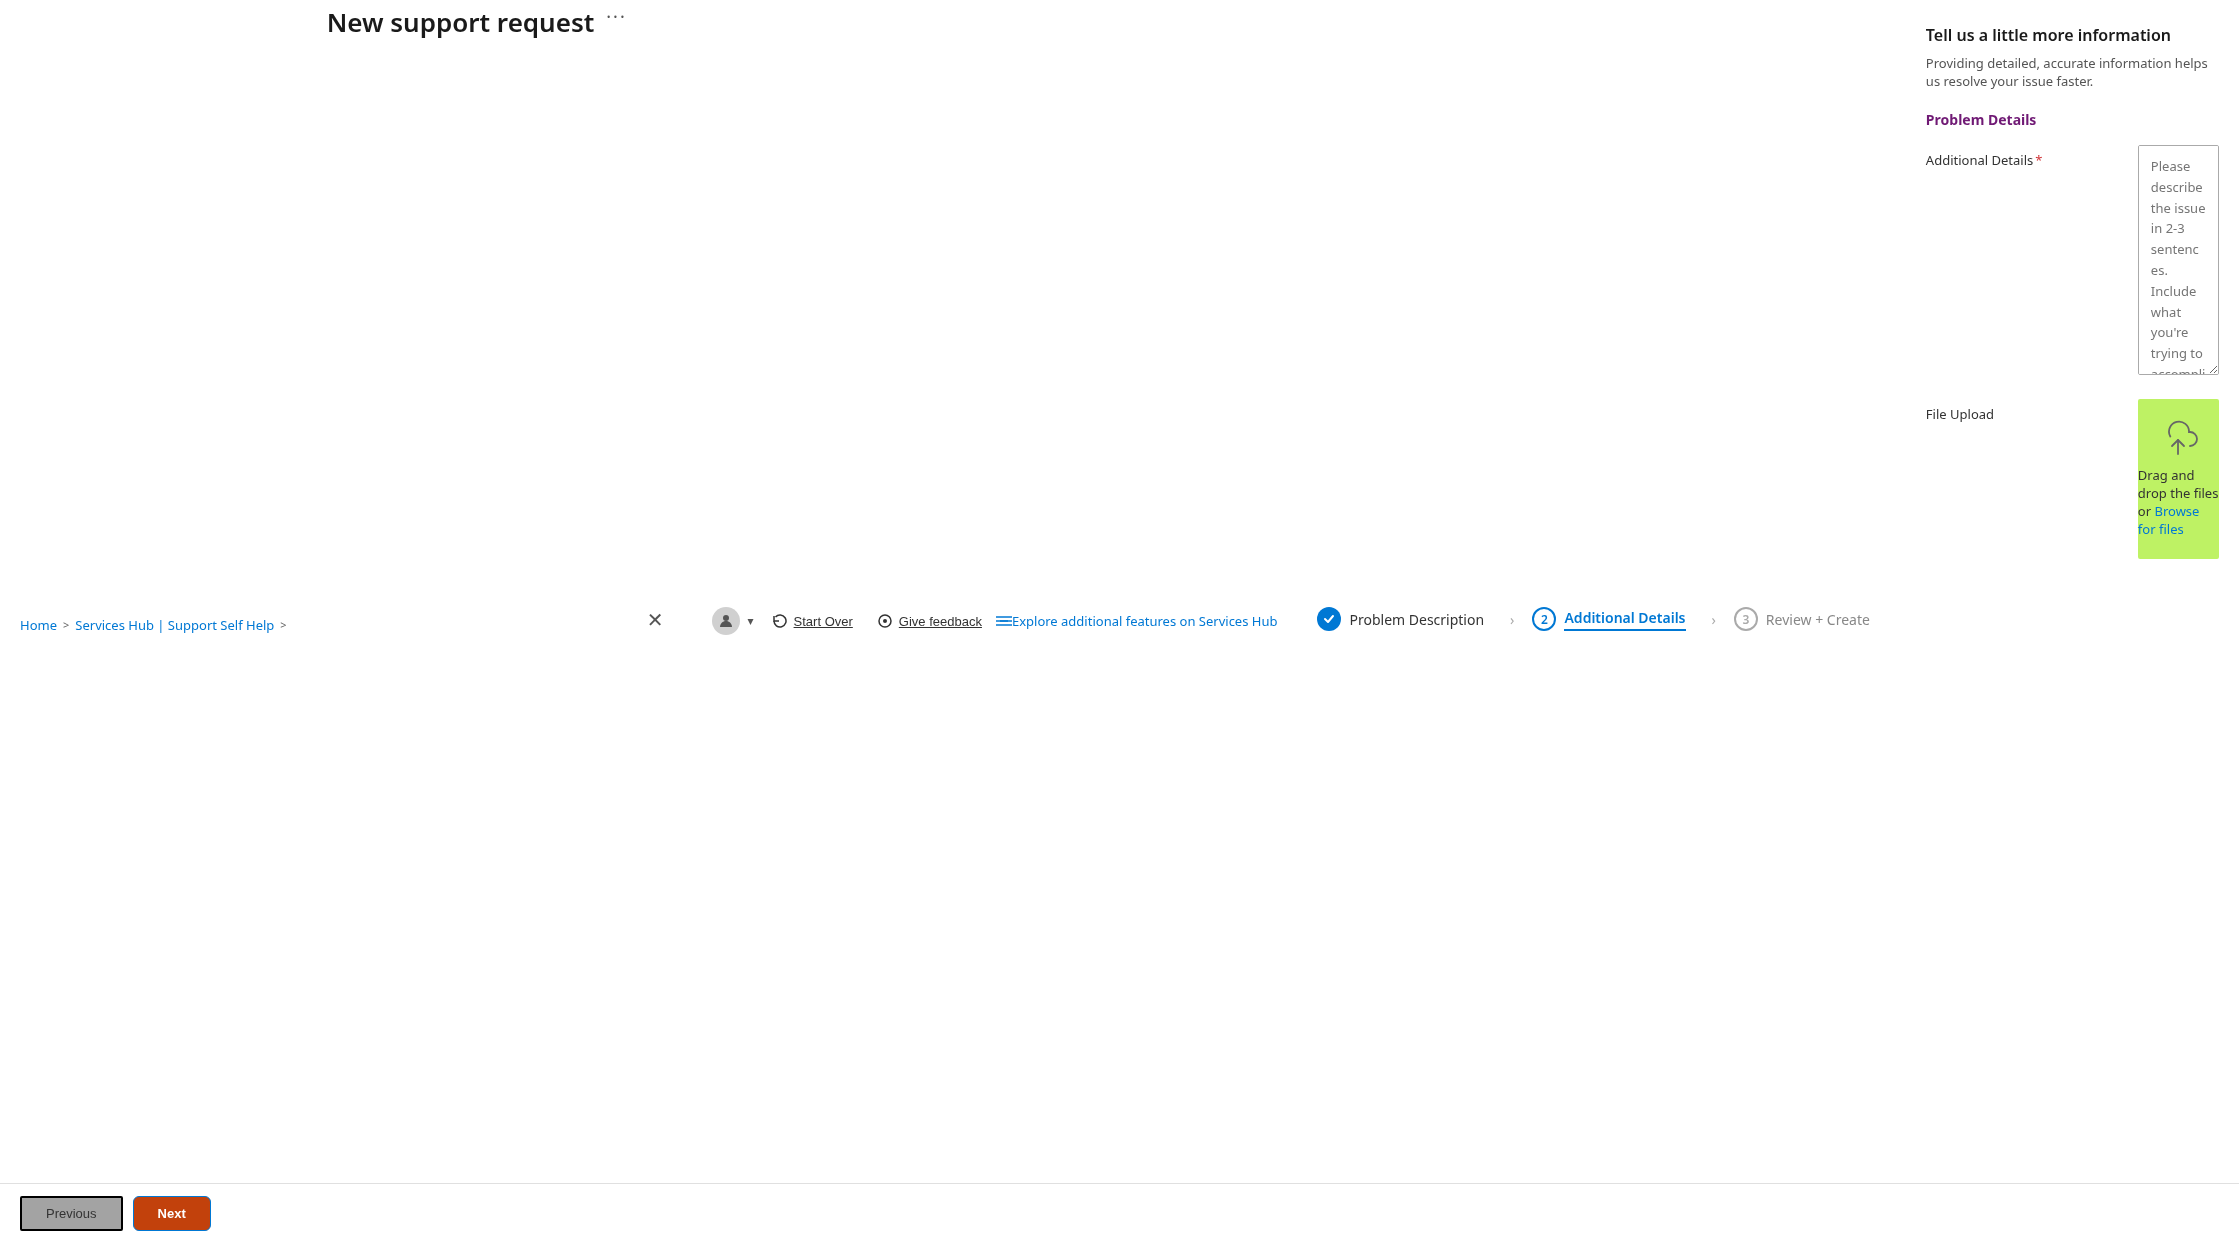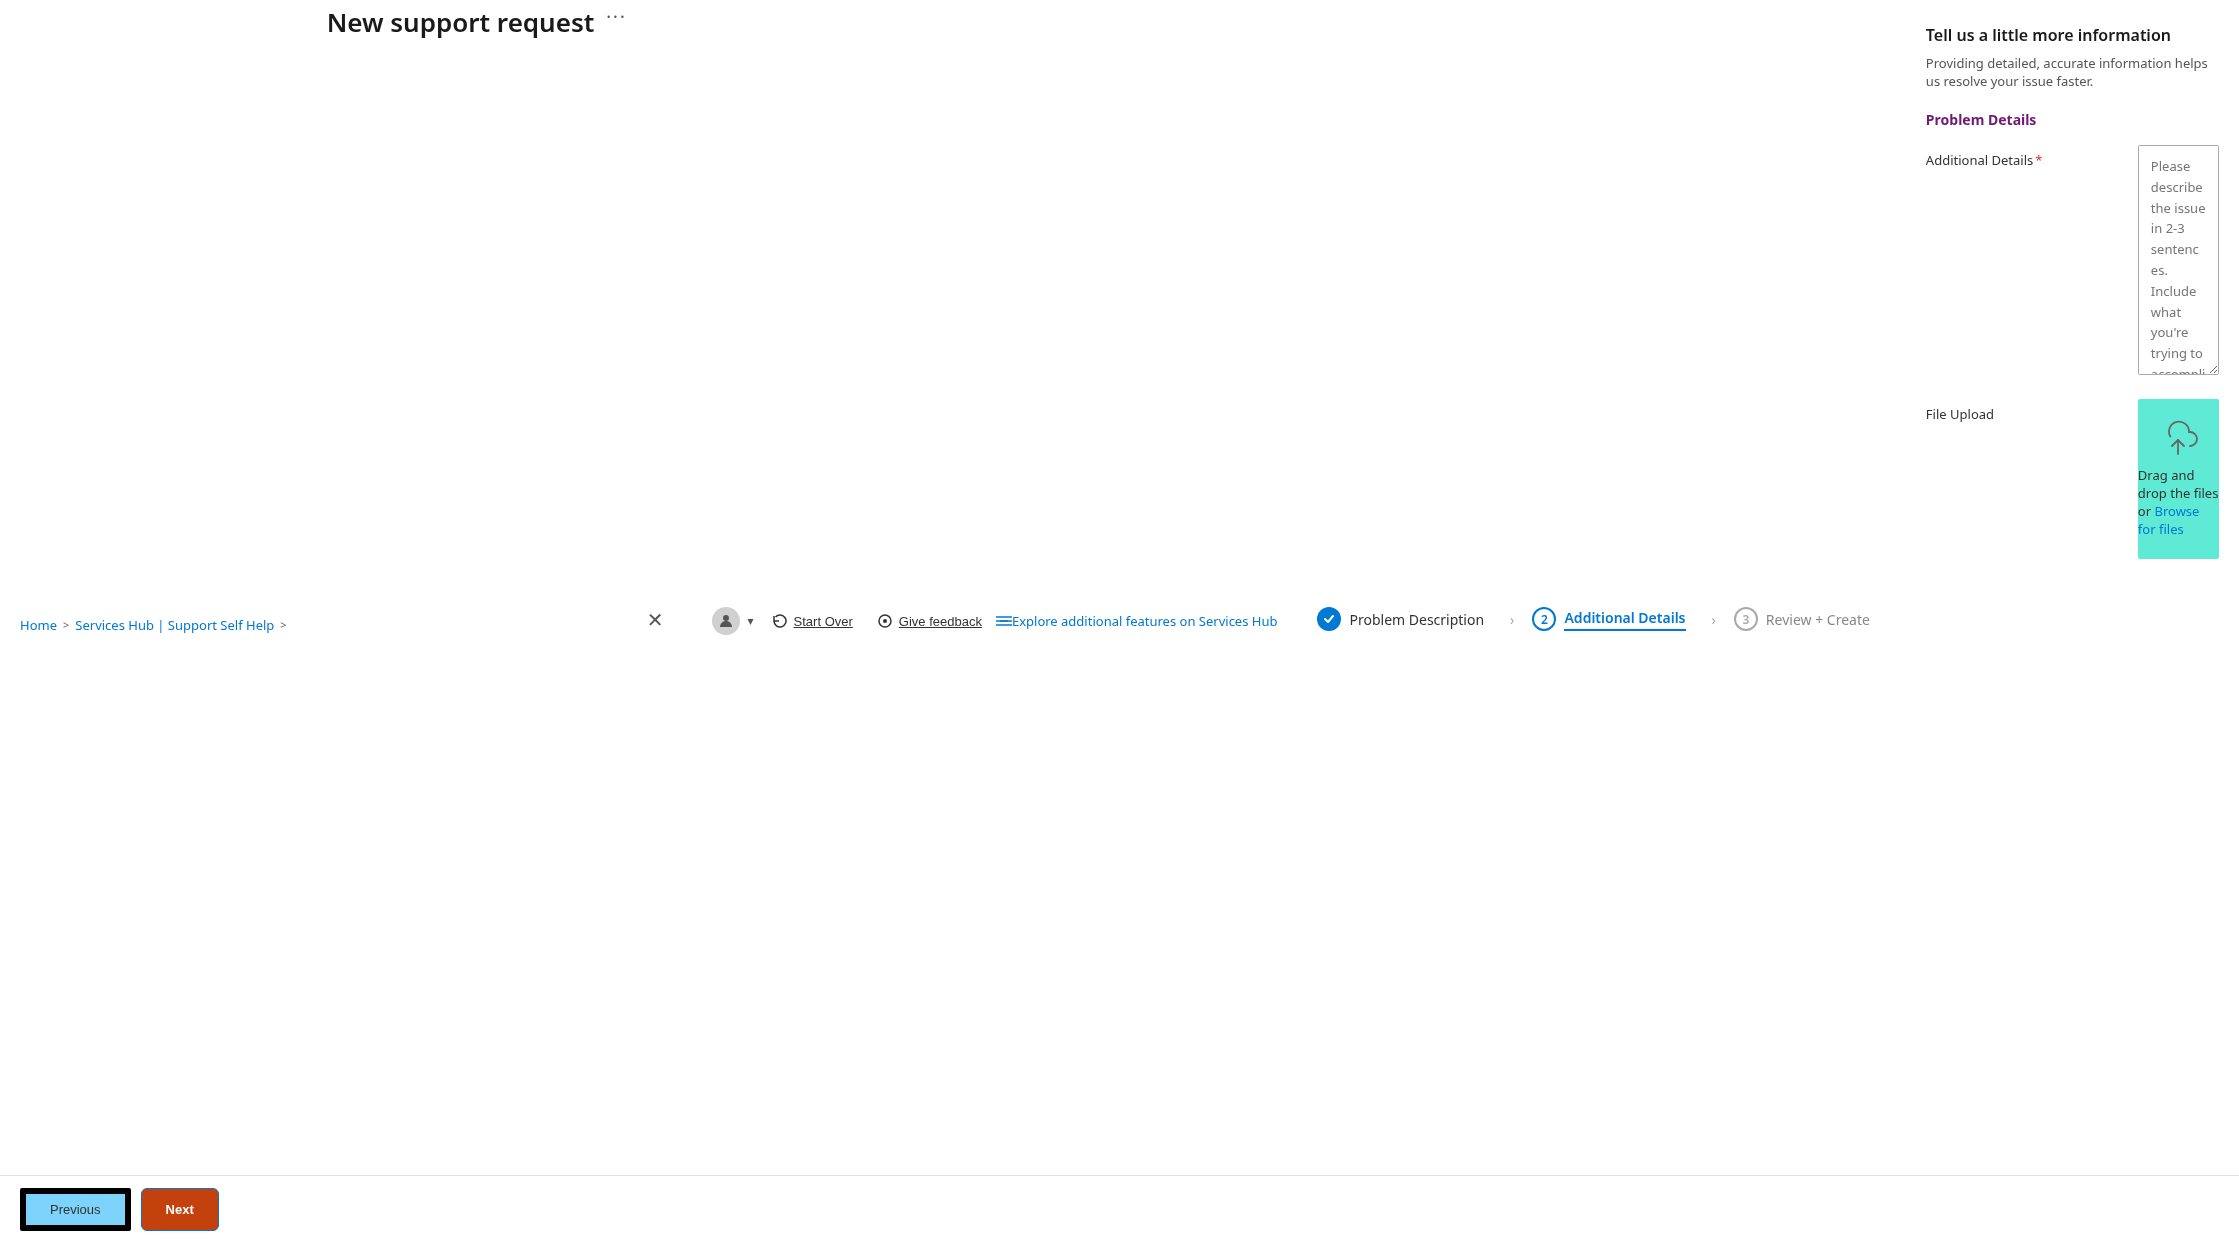--- a/index.html
+++ b/index.html
@@ -231,21 +231,21 @@
       padding: 10px 12px;
       font-size: 13px;
       font-family: 'Segoe UI', system-ui, sans-serif;
       color: #666;
       resize: vertical;
       line-height: 1.6;
     }
     .file-upload-area {
       width: 100%;
       min-height: 160px;
-      background: #5eead4;
+      background: #bef264;
       border: none;
       border-radius: 2px;
       display: flex;
       flex-direction: column;
       align-items: center;
       justify-content: center;
       gap: 10px;
       cursor: pointer;
     }
     .cloud-upload-icon {
@@ -267,22 +267,22 @@
       left: 0;
       right: 0;
       padding: 12px 20px;
       background: #fff;
       border-top: 1px solid #e0e0e0;
       display: flex;
       gap: 10px;
     }
     .btn-previous {
       padding: 8px 24px;
-      background: #7dd3fc;
-      border: 6px solid #000000;
+      background: #a3a3a3;
+      border: 2px solid #000000;
       border-radius: 2px;
       cursor: pointer;
       font-size: 13px;
       color: #333;
     }
     .btn-next {
       padding: 8px 24px;
       background: #c2410c;
       border: 1px solid #0078d4;
       border-radius: 6px;

